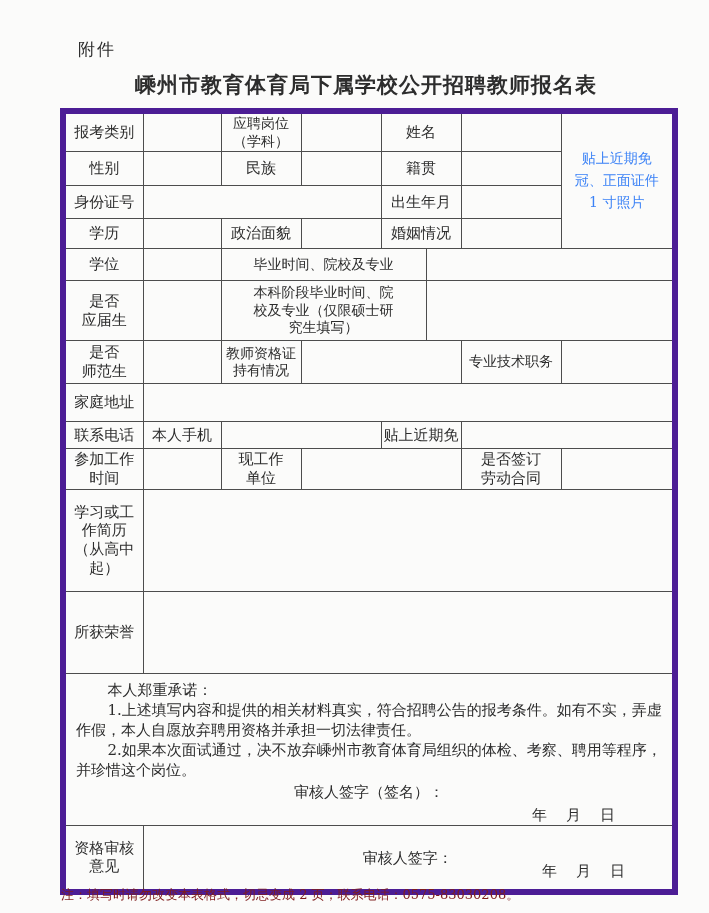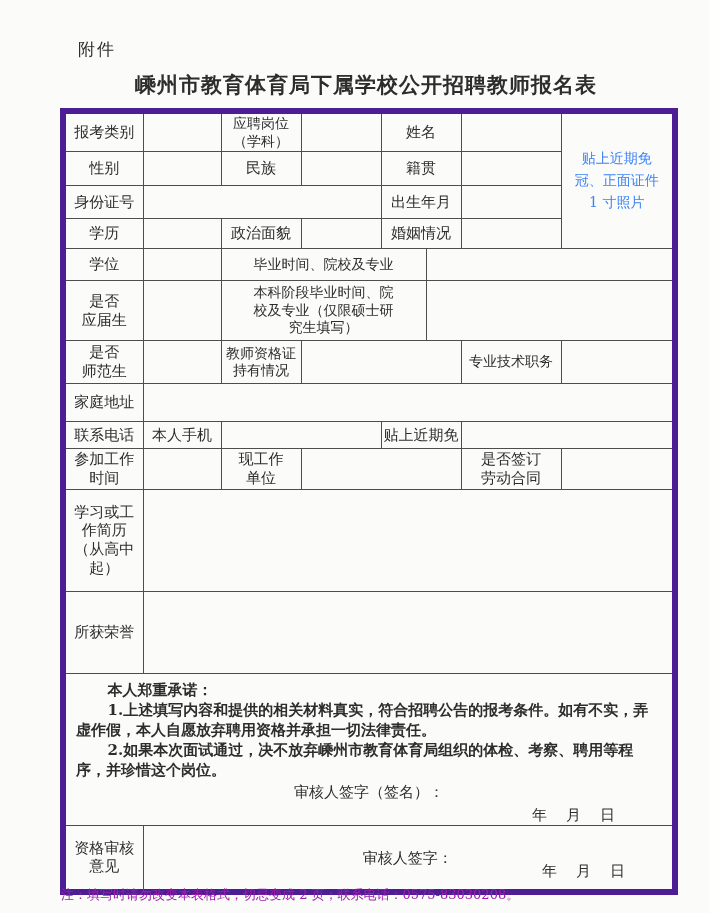--- a/index.html
+++ b/index.html
@@ -32,30 +32,30 @@
     padding:1px 2px;
     overflow:hidden;
   }
   td.sm { font-size:14px; }
   td.photo { font-size:14px; line-height:1.55; color:#3b82f6; }
   td.pledge-cell {
     text-align:left; vertical-align:top;
     padding:6px 10px 0 10px; white-space:normal;
   }
   .pledge p { font-size:15px; line-height:20px; }
-  .pledge p.b { font-weight:bold; }
+  .pledge p.b { font-weight:normal; }
   .pledge p.ind { text-indent:2.1em; }
   .pledge p.signer { text-align:center; font-weight:normal; margin-top:2px; }
   .pledge p.pdate { text-align:right; padding-right:45px; font-weight:normal; margin-top:3px; letter-spacing:2px; }
   td.review-cell { position:relative; vertical-align:top; white-space:normal; }
   .review-sign { margin-top:22px; text-align:center; font-size:15px; }
   .review-date { position:absolute; right:45px; bottom:8px; font-size:15px; letter-spacing:2px; }
   .footer {
     position:absolute; left:61px; top:886px;
-    font-size:13px; color:#a21caf;
+    font-size:13px; color:#7f1d1d;
   }
 </style>
 </head>
 <body>
 
 <div class="attachment">附件</div>
 <div class="title">嵊州市教育体育局下属学校公开招聘教师报名表</div>
 
 <table class="form">
   <colgroup>

